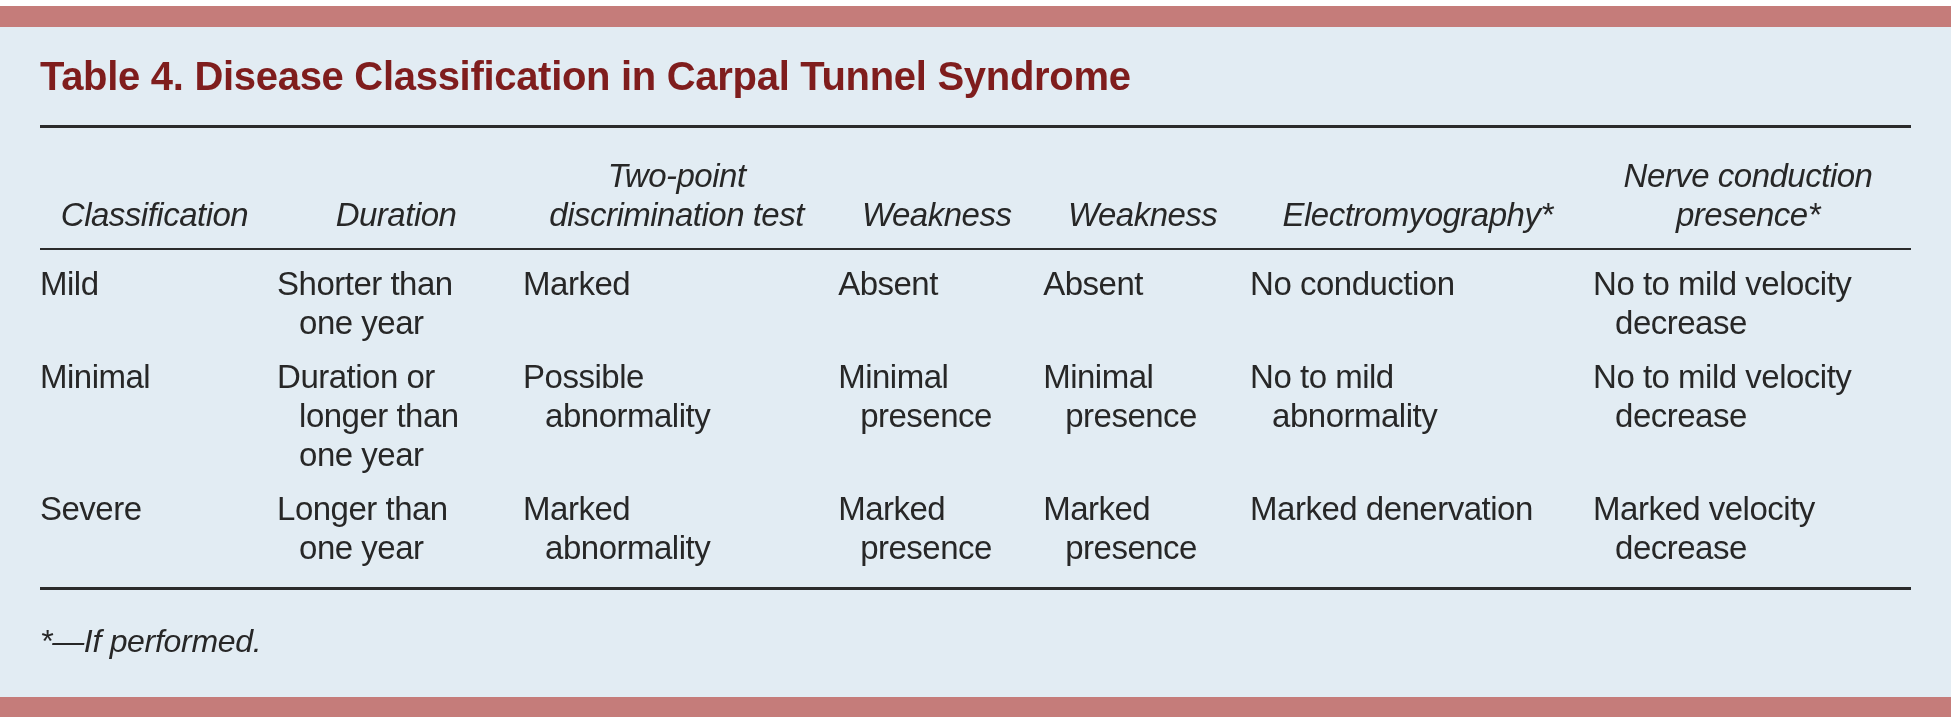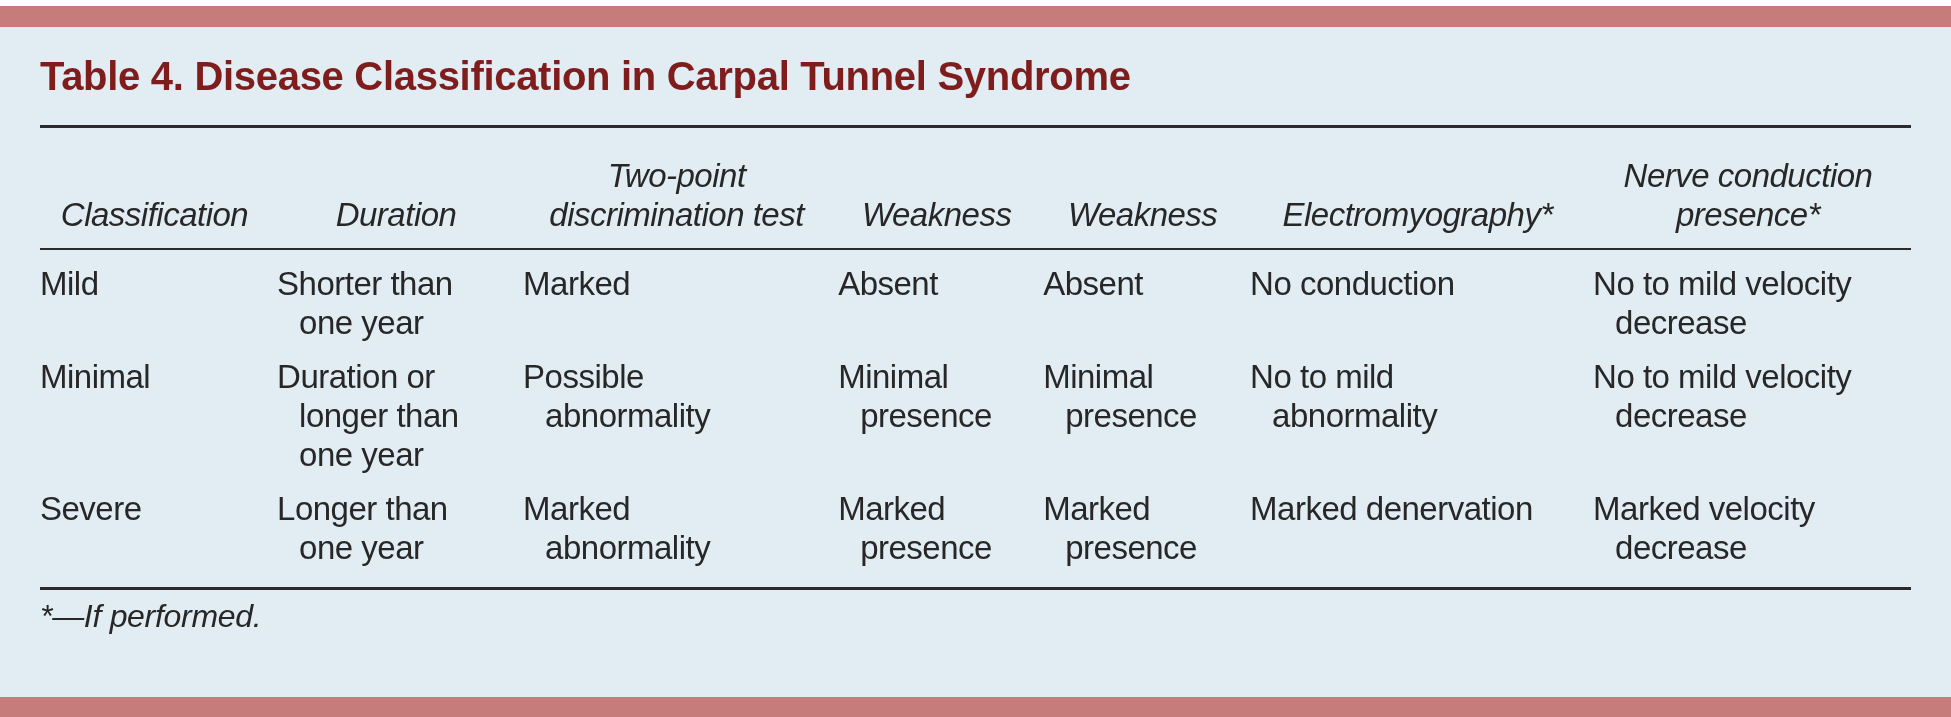--- a/index.html
+++ b/index.html
@@ -37,21 +37,21 @@
   table.clinical td {
     vertical-align:top; text-align:left;
     padding:0 8px 15px 0;
   }
   table.clinical tbody tr:first-child td { padding-top:14px; }
   table.clinical tbody tr:last-child  td { padding-bottom:20px; }
   .hang {
     padding-left:22px; text-indent:-22px; white-space:pre-line;
   }
   .footnote {
-    margin-top:7px; font-style:italic; font-size:32px; line-height:38px;
+    margin-top:32px; font-style:italic; font-size:32px; line-height:38px;
     letter-spacing:-0.3px;
   }
 </style>
 </head>
 <body>
 
 <div class="page">
   <div class="bar-top"></div>
 
   <div class="panel">

